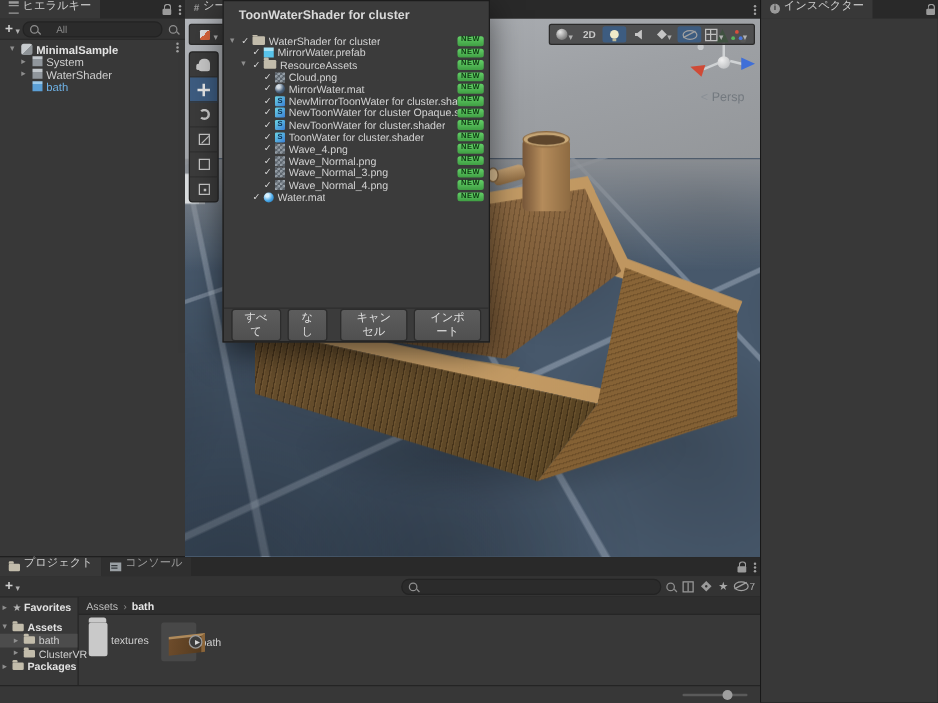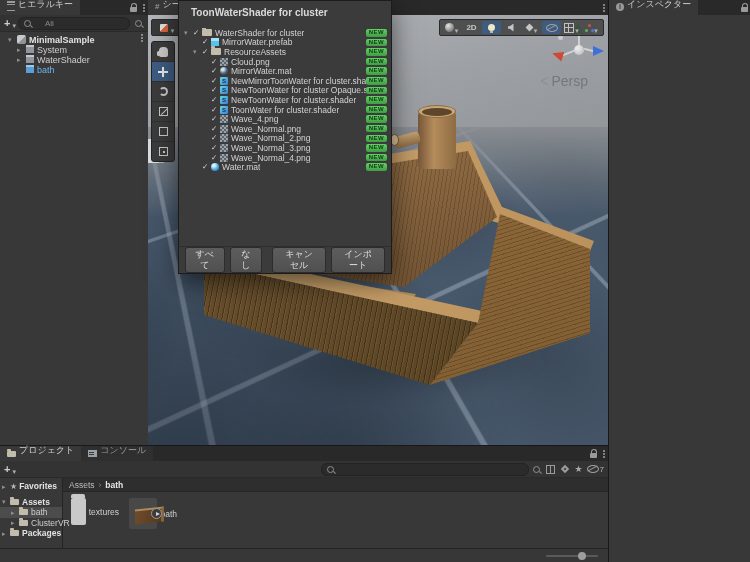--- a/index.html
+++ b/index.html
@@ -108,21 +108,21 @@
      background:radial-gradient(circle at 35% 30%,#f0f0f0,#b3b5b8);}
   .gz-line{position:absolute;background:#cfd2d4;}
   .gz-y{left:26px;top:13px;width:2px;height:12px;}
   .gz-z{left:32px;top:28px;width:10px;height:2px;transform:rotate(14deg);}
   .gz-x{left:10px;top:31px;width:13px;height:2px;transform:rotate(-22deg);}
   .cone{position:absolute;width:0;height:0;}
   .cone-y{left:21px;top:2px;border-left:5px solid transparent;border-right:5px solid transparent;border-bottom:11px solid #57b05b;}
   .cone-z{left:41px;top:25px;border-top:5px solid transparent;border-bottom:5px solid transparent;border-left:11px solid #3f6fd8;}
   .cone-x{left:0px;top:29px;border-top:5px solid transparent;border-bottom:5px solid transparent;border-right:11px solid #cf4a36;transform:rotate(18deg);}
   .gz-knob{position:absolute;width:5px;height:5px;border-radius:50%;background:#c7cacd;}
-  .persp-label{position:absolute;left:376px;top:58px;width:64px;text-align:right;font-size:14px;color:#73797f;}
+  .persp-label{position:absolute;left:398px;top:58px;width:64px;text-align:center;font-size:10px;color:#73797f;}
   .persp-arrow::before{content:"<";margin-right:3px;color:#8a9096;}
 
   
   .scene-toolbar{position:absolute;top:4px;right:4px;height:15px;background:#3a3a3acc;border:1px solid #2a2a2a;
      border-radius:2px;display:flex;align-items:center;padding:0 2px;gap:1px;}
   .stb{height:13px;min-width:15px;display:flex;align-items:center;justify-content:center;gap:1px;border-radius:2px;padding:0 2px;}
   .stb.active{background:var(--active_blue,#3d5c80);}
   .g-sphere{width:9px;height:9px;border-radius:50%;background:radial-gradient(circle at 35% 30%,#e6e6e6,#555);}
   .g-2d{font-size:8px;color:#c8c8c8;font-weight:bold;}
   .g-bulb{width:7px;height:7px;border-radius:50%;background:#efe9c8;position:relative;}
@@ -569,27 +569,20 @@
           <span class="fold "></span>
           <span class="check"></span>
           <span class="di di-texture"></span>
           <span class="dlg-label">Wave_Normal.png</span>
           <span class="badge">NEW</span>
         </div>
         <div class="dlg-row" style="padding-left: 23px;">
           <span class="fold "></span>
           <span class="check"></span>
           <span class="di di-texture"></span>
-          <span class="dlg-label">Wave_Normal_2.png</span>
-          <span class="badge">NEW</span>
-        </div>
-        <div class="dlg-row" style="padding-left: 23px;">
-          <span class="fold "></span>
-          <span class="check"></span>
-          <span class="di di-texture"></span>
           <span class="dlg-label">Wave_Normal_3.png</span>
           <span class="badge">NEW</span>
         </div>
         <div class="dlg-row" style="padding-left: 23px;">
           <span class="fold "></span>
           <span class="check"></span>
           <span class="di di-texture"></span>
           <span class="dlg-label">Wave_Normal_4.png</span>
           <span class="badge">NEW</span>
         </div>

